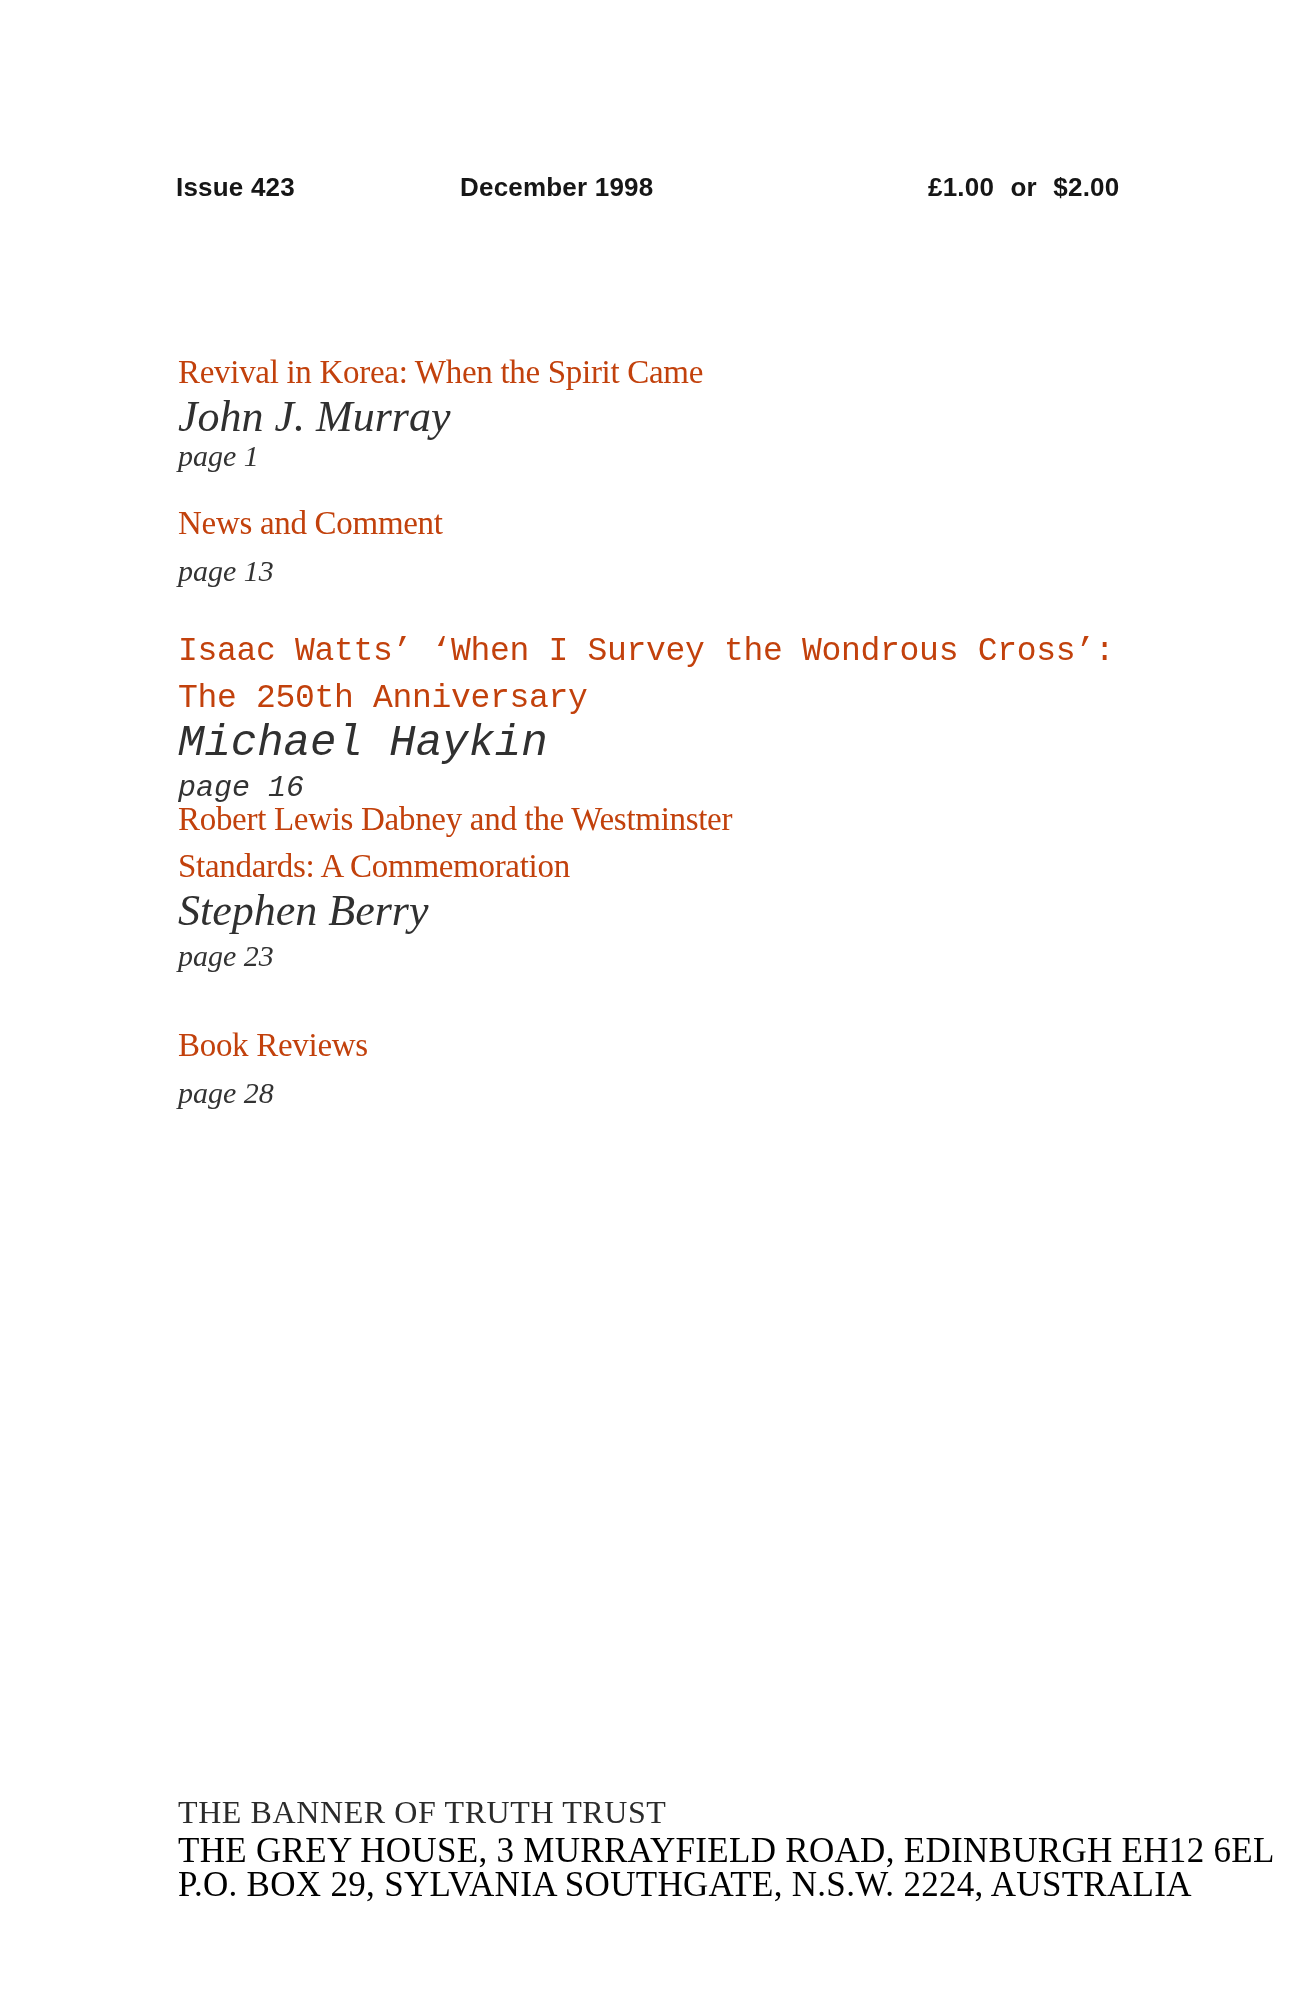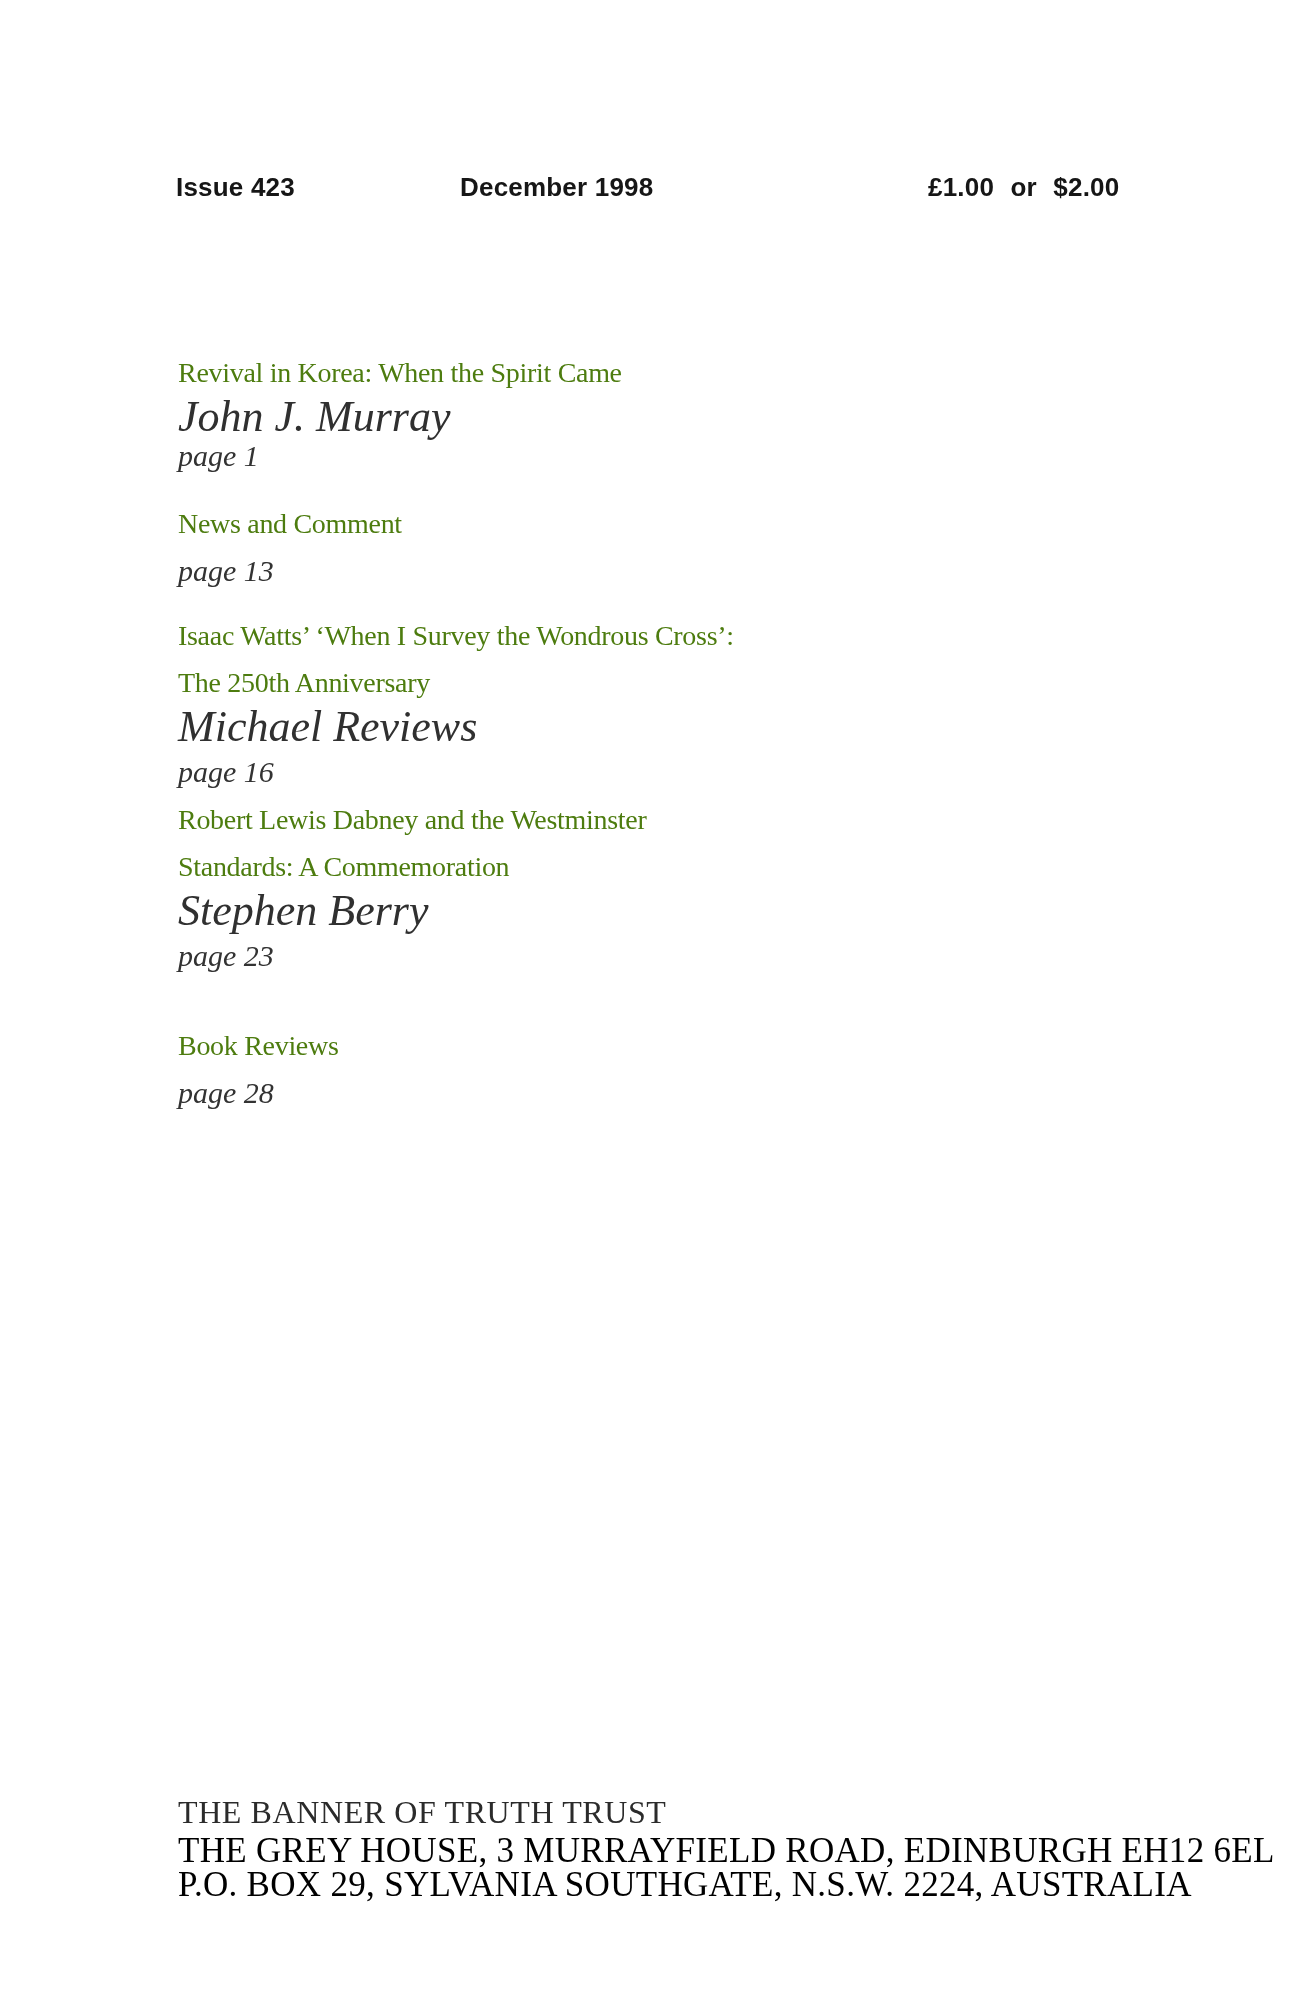--- a/index.html
+++ b/index.html
@@ -32,42 +32,42 @@
   .hdr-price { left: 928px; word-spacing: 9px; }
 
   
   .entry {
     position: absolute;
     left: 178px;
     color: #2e2e2e;
     white-space: nowrap;
   }
   .entry-title {
-    font-size: 28px;
+    font-size: 33px;
     line-height: 47px;
     letter-spacing: -0.3px;
-    color: #4d7c0f;
+    color: #c2410c;
   }
   .entry-author {
     font-style: italic;
     font-size: 44px;
     line-height: 42px;
     color: #303030;
   }
   .entry-page {
     font-style: italic;
     font-size: 30px;
     line-height: 36px;
     color: #333333;
   }
   .entry-page.gap { margin-top: 6px; }
 
   .e1 { top: 349px; }
   .e2 { top: 500px; }
-  .e3 { top: 612px; }
+  .e3 { top: 628px; font-family: Liberation Mono, monospace; }
   .e4 { top: 796px; }
   .e5 { top: 1022px; }
 
   
   .publisher {
     position: absolute;
     left: 178px;
     top: 1792px;
     color: #2c2c2c;
     white-space: nowrap;
@@ -102,21 +102,21 @@
   </div>
 
   <div class="entry e2">
     <div class="entry-title">News and Comment</div>
     <div class="entry-page gap">page 13</div>
   </div>
 
   <div class="entry e3">
     <div class="entry-title">Isaac Watts’ ‘When I Survey the Wondrous Cross’:</div>
     <div class="entry-title">The 250th Anniversary</div>
-    <div class="entry-author">Michael Reviews</div>
+    <div class="entry-author">Michael Haykin</div>
     <div class="entry-page gap">page 16</div>
   </div>
 
   <div class="entry e4">
     <div class="entry-title">Robert Lewis Dabney and the Westminster</div>
     <div class="entry-title">Standards: A Commemoration</div>
     <div class="entry-author">Stephen Berry</div>
     <div class="entry-page gap">page 23</div>
   </div>
 

